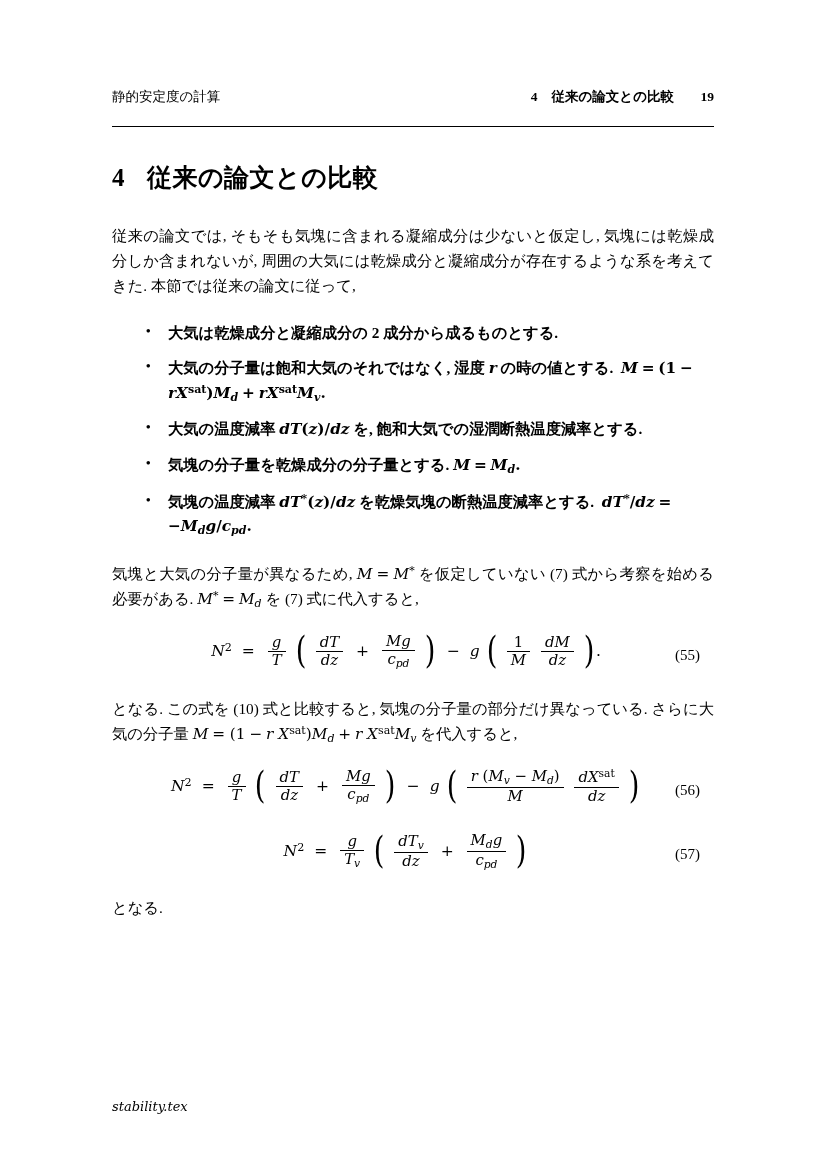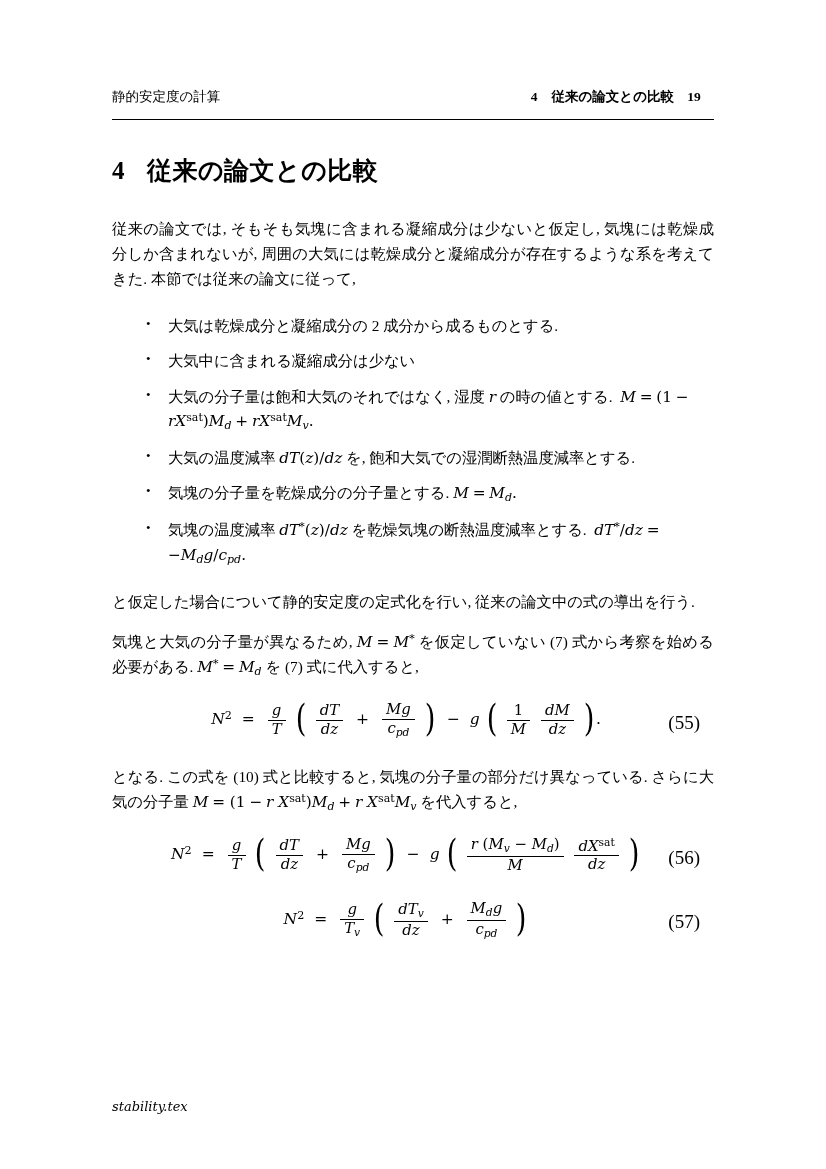--- a/index.html
+++ b/index.html
@@ -22,34 +22,34 @@
     height: 1169px;
     box-sizing: border-box;
     padding: 88px 112px 60px 112px;
   }
 
   
   .runhead {
     display: flex;
     align-items: baseline;
     font-size: 13.5px;
-    padding-bottom: 13px;
+    padding-bottom: 20px;
     border-bottom: 1.1px solid #000;
     margin-bottom: 34px;
   }
   .runhead .left {
     flex: 0 0 auto;
   }
   .runhead .spacer { flex: 1 1 auto; }
   .runhead .mid { flex: 0 0 auto; font-weight: bold; }
   .runhead .mid .secnum { margin-right: 14px; }
   .runhead .pageno {
     flex: 0 0 auto;
     width: 40px;
-    text-align: center;
+    text-align: right;
     font-weight: bold;
   }
 
   
   h1.section {
     font-size: 25px;
     font-weight: bold;
     margin: 14px 0 30px 0;
     letter-spacing: 0.5px;
   }
@@ -62,20 +62,21 @@
     margin: 0 0 15px 0;
     text-align: justify;
     text-justify: inter-character;
   }
 
   
   ul.itemize {
     list-style: none;
     margin: 22px 0 22px 0;
     padding: 0 0 0 34px;
+    font-weight: bold;
   }
   ul.itemize li {
     position: relative;
     font-size: 15.3px;
     line-height: 1.6;
     margin-bottom: 11px;
     padding-left: 22px;
     text-align: left;
   }
   ul.itemize li::before {
@@ -101,21 +102,21 @@
   .eqbody {
     text-align: center;
     font-family: "DejaVu Serif", serif;
     font-size: 15.5px;
   }
   .eqnum {
     position: absolute;
     right: 0;
     top: 50%;
     transform: translateY(-50%);
-    font-size: 19px;
+    font-size: 15px;
     font-family: "Liberation Serif", serif;
   }
   .frac {
     display: inline-block;
     vertical-align: middle;
     text-align: center;
     margin: 0 3px;
   }
   .frac .num, .frac .den {
     display: block;
@@ -168,39 +169,35 @@
     <span class="num">4</span><span>従来の論文との比較</span>
   </h1>
 
   <p class="body">従来の論文では, そもそも気塊に含まれる凝縮成分は少ないと仮定し, 気塊には乾燥成分しか含まれないが, 周囲の大気には乾燥成分と凝縮成分が存在するような系を考えてきた. 本節では従来の論文に従って,</p>
 
   <ul class="itemize">
     <li>
       <span>大気は乾燥成分と凝縮成分の 2 成分から成るものとする.</span>
     </li>
     <li>
-      <span>大気中に含まれる凝縮成分は少ない</span>
-    </li>
-    <li>
       <span>大気の分子量は飽和大気のそれではなく, 湿度 <span class="mi">r</span> の時の値とする. &nbsp;<span class="mi">M</span> <span class="mr">=</span>
       <span class="mr">(1</span> <span class="mr">−</span> <span class="mi">rX</span><span class="msup">sat</span><span class="mr">)</span><span class="mi">M</span><span class="msub">d</span> <span class="mr">+</span> <span class="mi">rX</span><span class="msup">sat</span><span class="mi">M</span><span class="msub">v</span><span class="mr">.</span></span>
     </li>
     <li>
       <span>大気の温度減率 <span class="mi">dT</span><span class="mr">(</span><span class="mi">z</span><span class="mr">)</span><span class="mr">/</span><span class="mi">dz</span> を, 飽和大気での湿潤断熱温度減率とする.</span>
     </li>
     <li>
       <span>気塊の分子量を乾燥成分の分子量とする. <span class="mi">M</span> <span class="mr">=</span> <span class="mi">M</span><span class="msub">d</span><span class="mr">.</span></span>
     </li>
     <li>
       <span>気塊の温度減率 <span class="mi">dT</span><span class="msup">*</span><span class="mr">(</span><span class="mi">z</span><span class="mr">)</span><span class="mr">/</span><span class="mi">dz</span> を乾燥気塊の断熱温度減率とする. &nbsp;<span class="mi">dT</span><span class="msup">*</span><span class="mr">/</span><span class="mi">dz</span> <span class="mr">=</span>
       <span class="mr">−</span><span class="mi">M</span><span class="msub">d</span><span class="mi">g</span><span class="mr">/</span><span class="mi">c</span><span class="msub">pd</span><span class="mr">.</span></span>
     </li>
   </ul>
 
-  <p class="body">と仮定した場合について静的安定度の定式化を行い, 従来の論文中の式の導出を行う.</p>
 
   <p class="body">
     <span>気塊と大気の分子量が異なるため, </span><span class="mi">M</span> <span class="mr">=</span> <span class="mi">M</span><span class="msup">*</span><span> を仮定していない (7) 式から考察を始める必要がある. </span><span class="mi">M</span><span class="msup">*</span> <span class="mr">=</span> <span class="mi">M</span><span class="msub">d</span><span> を (7) 式に代入すると,</span>
   </p>
 
   <div class="eqrow">
     <div class="eqbody">
       <span class="mi">N</span><span class="msup">2</span> <span class="op mr">=</span>
       <span class="frac"><span class="num mi">g</span><span class="den mi">T</span></span>
       <span class="bigparen">(</span>
@@ -246,19 +243,20 @@
       <span class="frac"><span class="num mi">g</span><span class="den"><span class="mi">T</span><span class="msub">v</span></span></span>
       <span class="bigparen">(</span>
       <span class="frac"><span class="num"><span class="mi">dT</span><span class="msub">v</span></span><span class="den mi">dz</span></span>
       <span class="op mr">+</span>
       <span class="frac"><span class="num"><span class="mi">M</span><span class="msub">d</span><span class="mi">g</span></span><span class="den"><span class="mi">c</span><span class="msub">pd</span></span></span>
       <span class="bigparen">)</span>
     </div>
     <span class="eqnum">(57)</span>
   </div>
 
+  <p class="body">となる.</p>
 
   <div class="footer">
     <span class="fleft">stability.tex</span>
     <span class="fspace"></span>
   </div>
 
 </div>
 
 </body></html>

